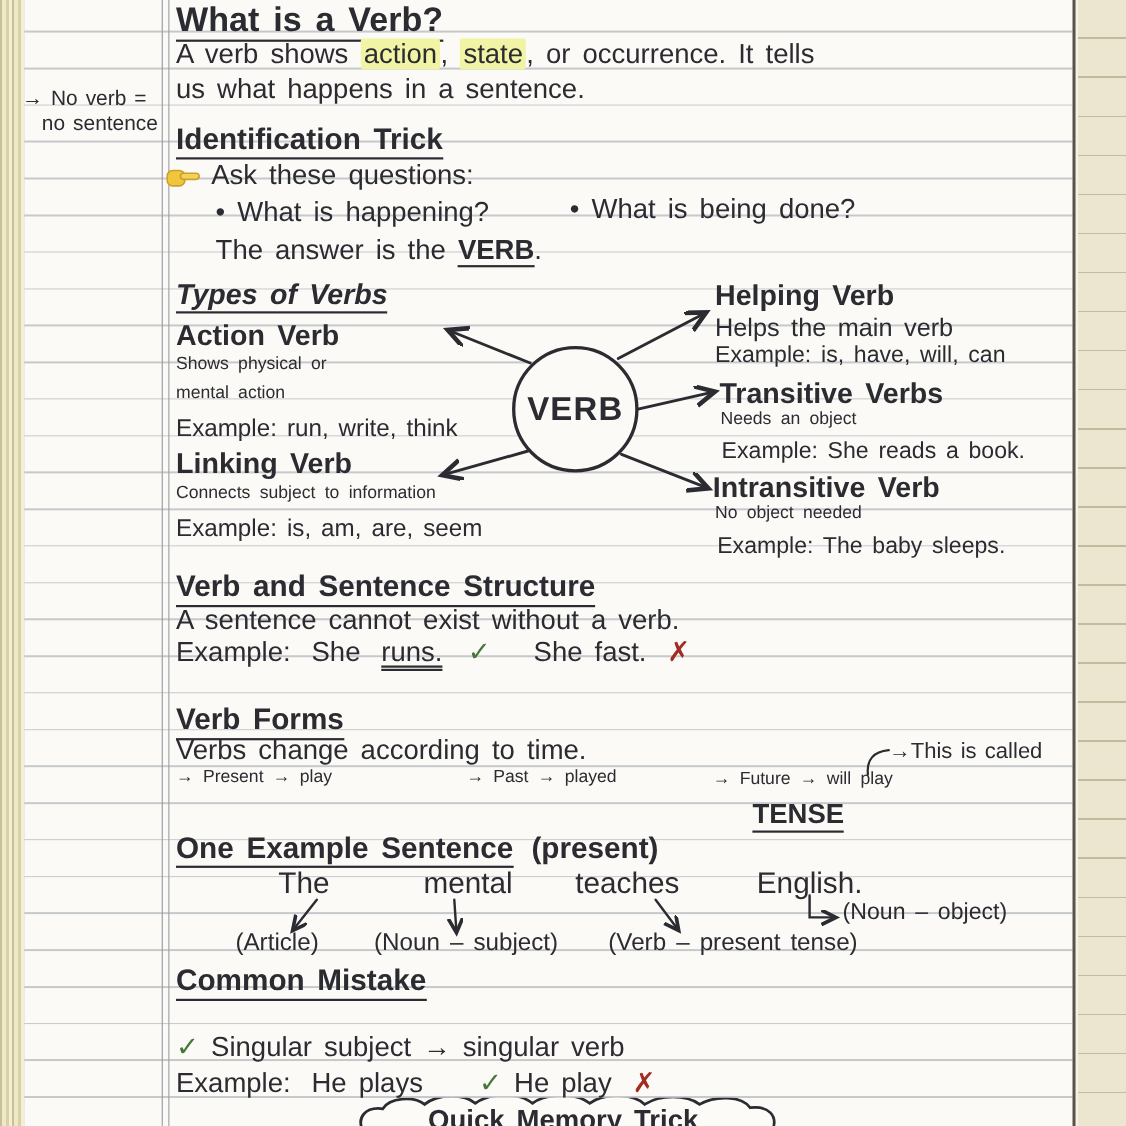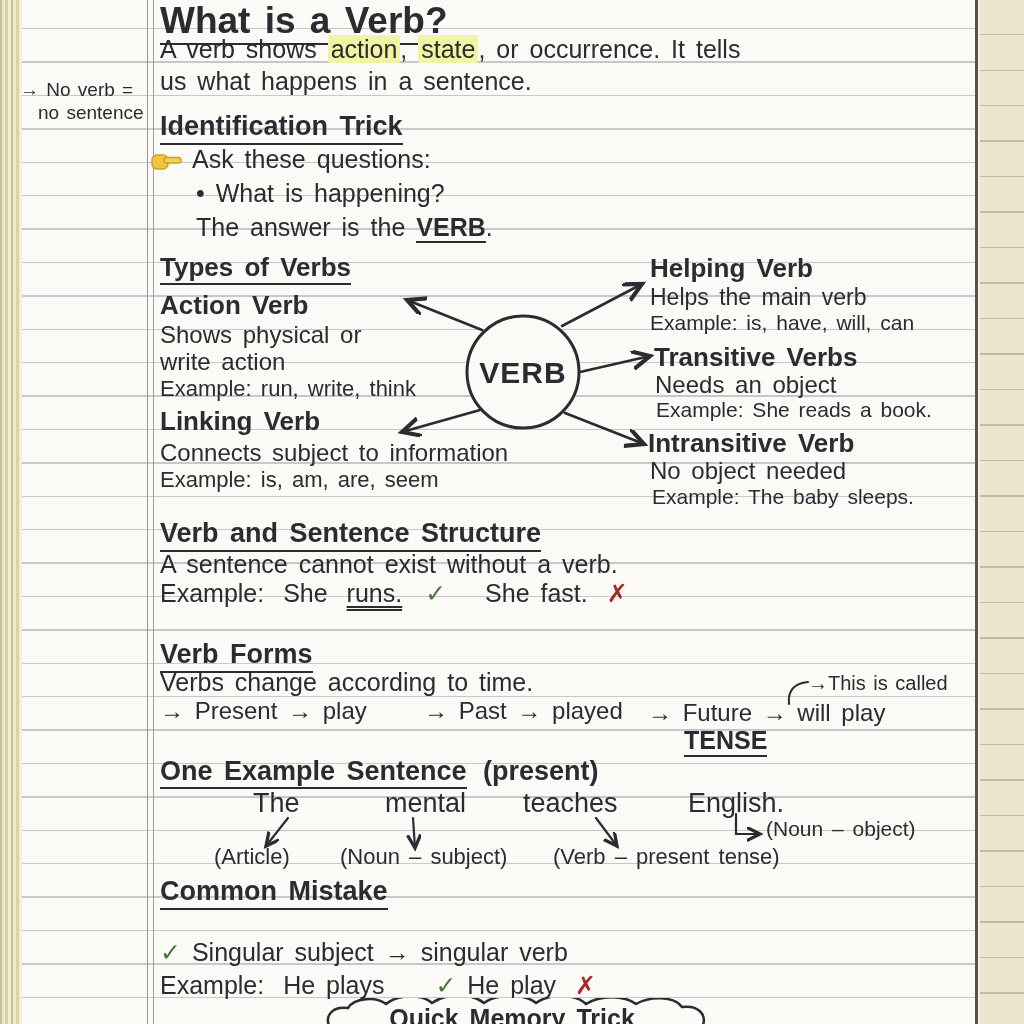--- a/index.html
+++ b/index.html
@@ -18,21 +18,21 @@
   #next-page{position:absolute;left:978px;top:0;width:46px;height:1024px;background:#ece5d0;
     background-image:repeating-linear-gradient(180deg,rgba(0,0,0,0) 0 34px,#c4bb9f 34px 35.5px);
     border-left:2px solid #f6f2e3;}
   
   .t{position:absolute;white-space:nowrap;color:#2b2b31;word-spacing:4px;line-height:1.1;}
   .s19{font-size:19px;word-spacing:2px;}
   .s20{font-size:20px;word-spacing:2px;}
   .s21{font-size:21px;word-spacing:3px;}
   .s22{font-size:22px;word-spacing:3px;}
   .s23{font-size:23px;}
-  .s24{font-size:24px;}
+  .s24{font-size:16px;}
   .s25{font-size:25px;}
   .s26{font-size:26px;font-weight:600;}
   .s27{font-size:27px;}
   .h{font-size:27px;font-weight:700;border-bottom:2.5px solid #2b2b31;padding-bottom:1px;}
   .u{border-bottom:2.5px solid #2b2b31;}
   .dbl{text-decoration:underline double #2b2b31;text-decoration-thickness:1.5px;text-underline-offset:4px;}
   .hl{background:#f1f4a4;padding:0 3px;border-radius:2px;}
   .chk{color:#47763a;font-weight:700;}
   .x{color:#a02c24;font-weight:700;}
   .ml8{margin-left:8px;} .ml12{margin-left:12px;} .ml28{margin-left:28px;} .ml40{margin-left:40px;}
@@ -46,45 +46,46 @@
 
   <div id="binding"></div>
   <div id="page"></div>
   <div id="margin-line"></div>
   <div id="page-edge"></div>
   <div id="next-page"></div>
 
   <div class="t s19" style="left:20px;top:80px;">→ No verb =</div>
   <div class="t s19" style="left:38px;top:103px;">no sentence</div>
 
-  <div class="t h" style="left:160px;top:1px;font-size:37px;">What is a Verb?</div>
+  <div class="t h" style="left:160px;top:1px;font-size:31px;">What is a Verb?</div>
   <div class="t s25" style="left:160px;top:36px;">
     <span>A verb shows</span>
     <span class="hl">action</span><span>,</span>
     <span class="hl">state</span><span>, or occurrence. It tells</span>
   </div>
   <div class="t s25" style="left:160px;top:68px;">us what happens in a sentence.</div>
 
   <div class="t h" style="left:160px;top:112px;">Identification Trick</div>
   <svg style="position:absolute;left:151px;top:151px;" width="32" height="20" viewBox="0 0 32 20">
     <rect x="1" y="4" width="16" height="14" rx="5" fill="#f2c63c" stroke="#c9a22b" stroke-width="1.5"></rect>
     <rect x="13" y="6.5" width="17" height="5.5" rx="2.7" fill="#f6d15a" stroke="#c9a22b" stroke-width="1.5"></rect>
   </svg>
   <div class="t s25" style="left:192px;top:146px;">Ask these questions:</div>
   <div class="t s25" style="left:196px;top:180px;">• What is happening?</div>
+  <div class="t s25" style="left:518px;top:177px;">• What is being done?</div>
   <div class="t s25" style="left:196px;top:214px;">
     <span>The answer is the</span>
     <span class="u" style="font-weight:600;">VERB</span><span>.</span>
   </div>
 
-  <div class="t h" style="left:160px;top:253px;font-size:26px;">Types of Verbs</div>
+  <div class="t h" style="left:160px;top:253px;font-size:26px;font-style:italic;">Types of Verbs</div>
 
   <div class="t s26" style="left:160px;top:291px;">Action Verb</div>
   <div class="t s24" style="left:160px;top:322px;">Shows physical or</div>
-  <div class="t s24" style="left:160px;top:349px;">write action</div>
+  <div class="t s24" style="left:160px;top:349px;">mental action</div>
   <div class="t s22" style="left:160px;top:377px;">Example: run, write, think</div>
 
   <div class="t s26" style="left:160px;top:407px;">Linking Verb</div>
   <div class="t s24" style="left:160px;top:440px;">Connects subject to information</div>
   <div class="t s22" style="left:160px;top:468px;">Example: is, am, are, seem</div>
 
   <svg style="position:absolute;left:380px;top:260px;" width="300" height="220" viewBox="0 0 300 220">
     <defs>
       <marker id="ah" markerWidth="10" markerHeight="10" refX="7" refY="3.5" orient="auto">
         <path d="M0,0 L7,3.5 L0,7" fill="none" stroke="#2b2b31" stroke-width="1.6"></path>

